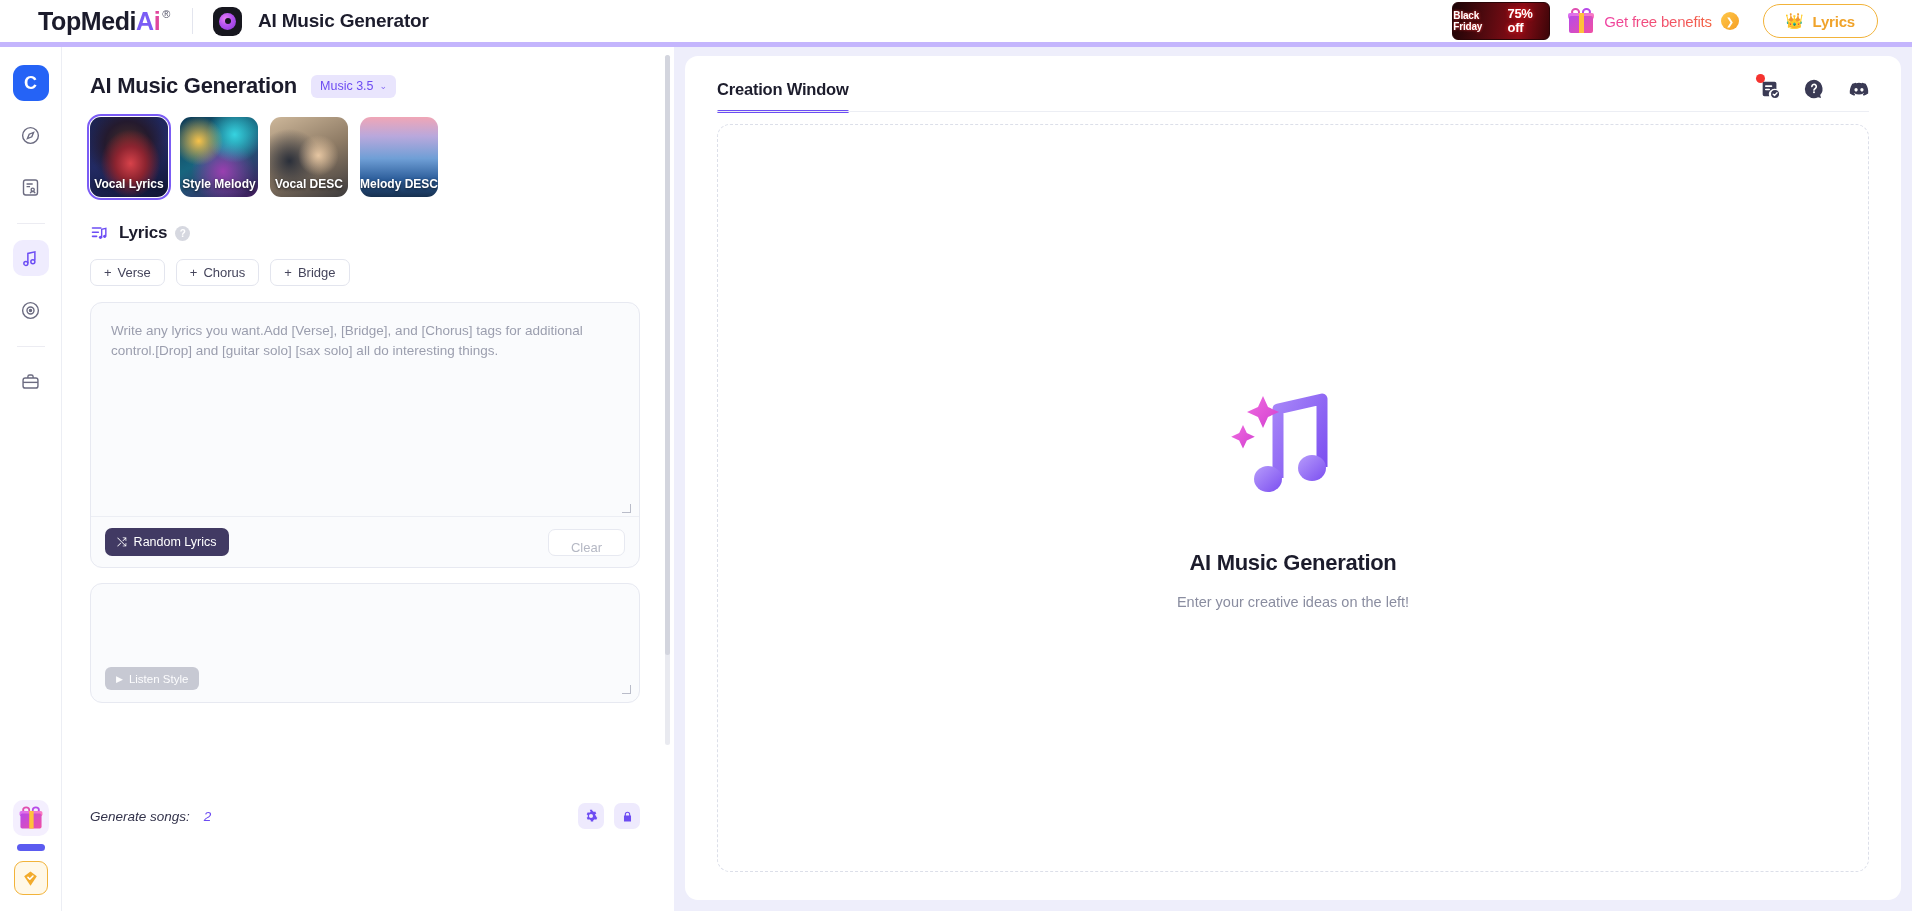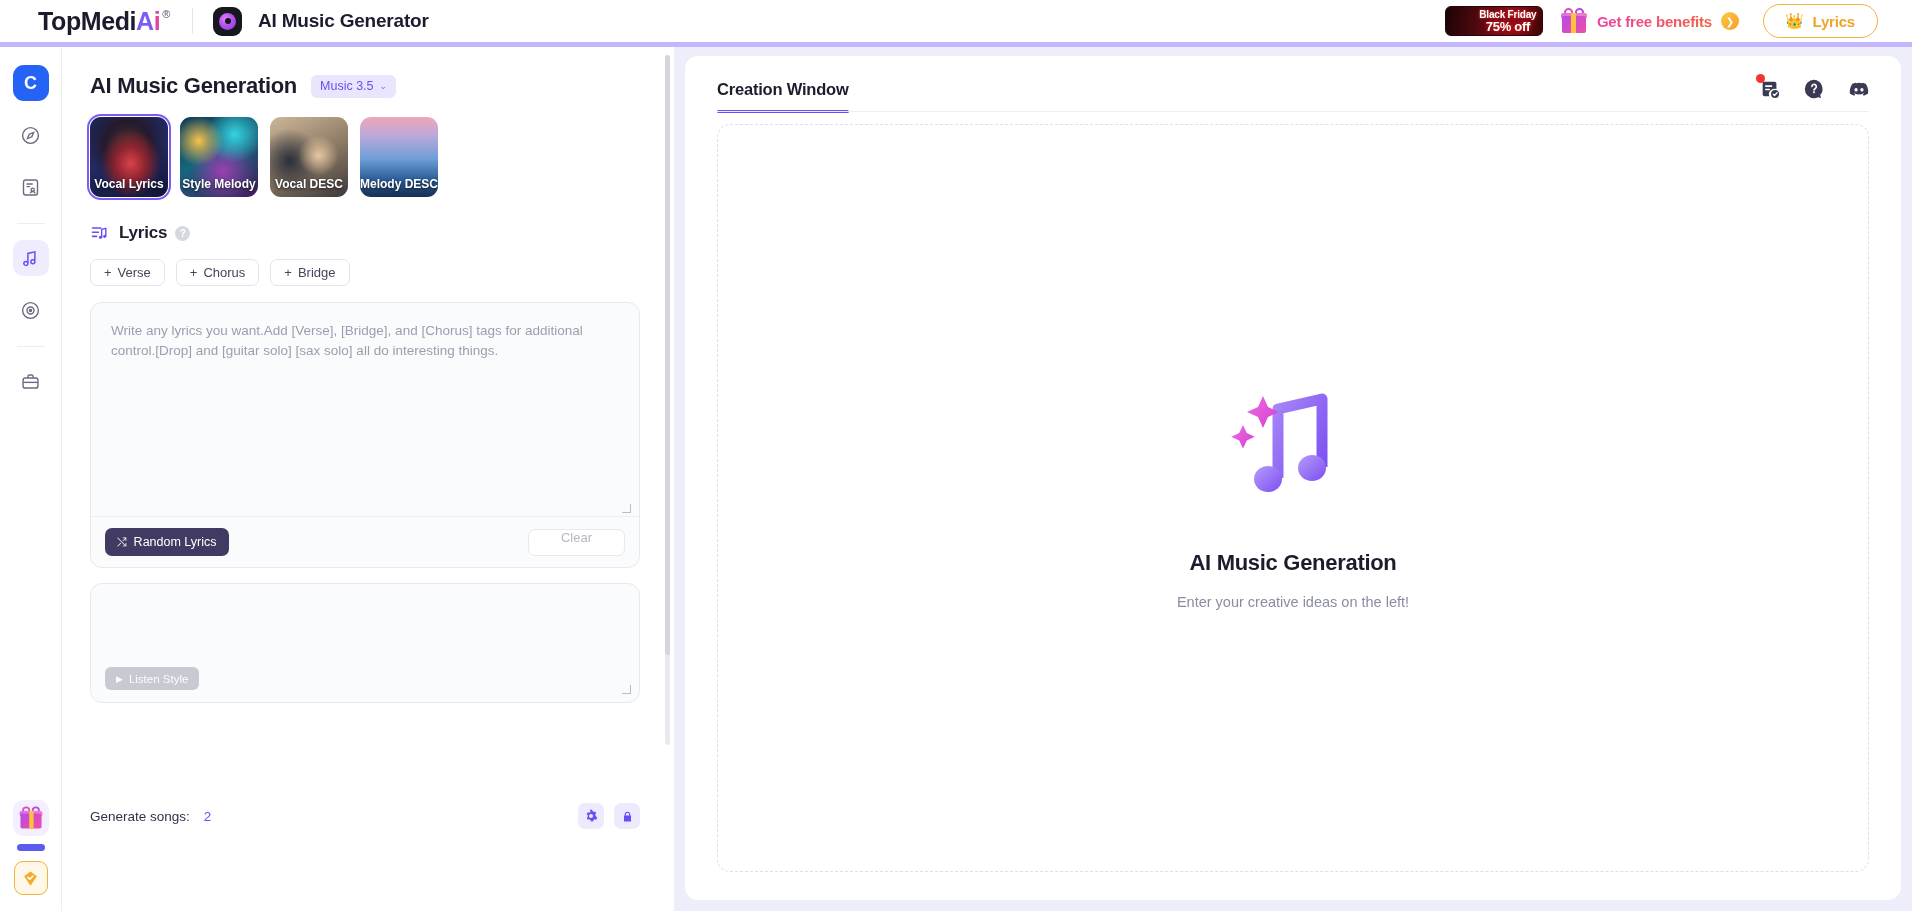--- a/index.html
+++ b/index.html
@@ -48,24 +48,24 @@
     width: 6px; height: 6px; border-radius: 50%; background: #17171f;
   }
   .app-title {
     margin-left: 16px; font-size: 19px; font-weight: bold; color: #1c1c2c;
     letter-spacing: -0.2px;
   }
 
   .topbar-right { margin-left: auto; display: flex; align-items: center; margin-right: 34px; }
 
   .bf-banner {
-    width: 98px; height: 30px; border-radius: 6px;
+    width: 98px; height: 38px; border-radius: 6px;
     background: linear-gradient(100deg, #1a0406 0%, #5a0a10 40%, #8d0c16 70%, #3a0508 100%);
-    display: flex; flex-direction: column; align-items: center; justify-content: center;
-    position: relative; overflow: hidden; border: 1px solid #2a0508; padding-left: 28px;
+    display: flex; flex-direction: row; align-items: center; justify-content: center;
+    position: relative; overflow: hidden; border: 1px solid #2a0508;
   }
   .bf-banner .bf-l1 {
     font-size: 10px; font-weight: bold; color: #ffffff;
     letter-spacing: -0.2px; line-height: 11px; text-shadow: 0 0 3px #ff3a3a;
   }
   .bf-banner .bf-l2 {
     font-size: 13px; font-weight: bold; color: #ffffff;
     letter-spacing: -0.3px; line-height: 14px; text-shadow: 0 0 4px #ff2020;
   }
 
@@ -85,21 +85,21 @@
   }
   .gift-ico .gbowL {
     position: absolute; left: 3px; top: 0px; width: 9px; height: 8px;
     border: 2.5px solid #e04fb0; border-radius: 50% 50% 0 50%; background: transparent;
   }
   .gift-ico .gbowR {
     position: absolute; left: 14px; top: 0px; width: 9px; height: 8px;
     border: 2.5px solid #b84ae8; border-radius: 50% 50% 50% 0; background: transparent;
   }
   .fb-text {
-    margin-left: 10px; font-size: 15px; font-weight: bold;
+    margin-left: 10px; font-size: 15px; font-weight: normal;
     background: linear-gradient(90deg, #ef3fa3 0%, #f3603f 100%);
     -webkit-background-clip: text; background-clip: text; color: transparent;
     letter-spacing: -0.2px;
   }
   .fb-arrow {
     margin-left: 9px; width: 18px; height: 18px; border-radius: 50%;
     background: linear-gradient(135deg, #ffc84a, #f59e23);
     color: #fff; font-size: 10px; display: flex; align-items: center; justify-content: center;
   }
 
@@ -220,23 +220,23 @@
     position: absolute; left: 0; right: 0; bottom: 0; height: 51px;
     border-top: 1px solid #eceef4; display: flex; align-items: center;
     padding: 0 14px;
   }
   .rand-btn {
     height: 28px; padding: 0 12px; border-radius: 7px; background: #413a63; color: #fff;
     font-size: 12.5px; display: flex; align-items: center; cursor: pointer;
   }
   .rand-btn .shuf { margin-right: 7px; font-size: 12px; }
   .clear-btn {
-    margin-left: auto; height: 27px; padding: 0 32px; border: 1px solid #e7e9f1;
+    margin-left: auto; height: 27px; padding: 0 22px; border: 1px solid #e7e9f1;
     border-radius: 7px; background: #fff; color: #b5b8c4; font-size: 13px;
-    display: flex; align-items: flex-start; cursor: pointer;
+    display: flex; align-items: flex-end; cursor: pointer;
   }
 
   .style-box {
     margin-top: 15px; border: 1px solid #e7e9f1; border-radius: 12px;
     background: #fafbfd; height: 120px; position: relative; overflow: hidden;
   }
   .style-ta {
     position: absolute; left: 0; top: 0; right: 0; height: 78px;
     border: 0; outline: none; resize: none; background: transparent;
     padding: 16px 20px; font-family: "Liberation Sans", sans-serif;
@@ -254,21 +254,21 @@
 
   .lp-fade {
     position: absolute; left: 0; bottom: 89px; width: 612px; height: 22px;
     background: linear-gradient(180deg, rgba(255,255,255,0), #fff 85%);
     pointer-events: none;
   }
 
   
   .lp-bottom {
     position: absolute; left: 0; bottom: 0; width: 612px; height: 115px;
-    background: #ffffff; padding: 0 34px 16px 28px;
+    background: #ffffff; padding: 0 34px 16px 28px; font-style: italic;
   }
   .gen-row { display: flex; align-items: center; height: 40px; }
   .gen-label { font-size: 13.5px; color: #32324a; }
   .gen-val { font-size: 13.5px; color: #6d4cf2; margin-left: 14px; }
   .gen-icons { margin-left: auto; display: flex; gap: 10px; }
   .gen-ico {
     width: 26px; height: 26px; border-radius: 7px; background: #eeeafd;
     display: flex; align-items: center; justify-content: center; cursor: pointer;
     color: #6d4cf2; font-size: 13px;
   }

